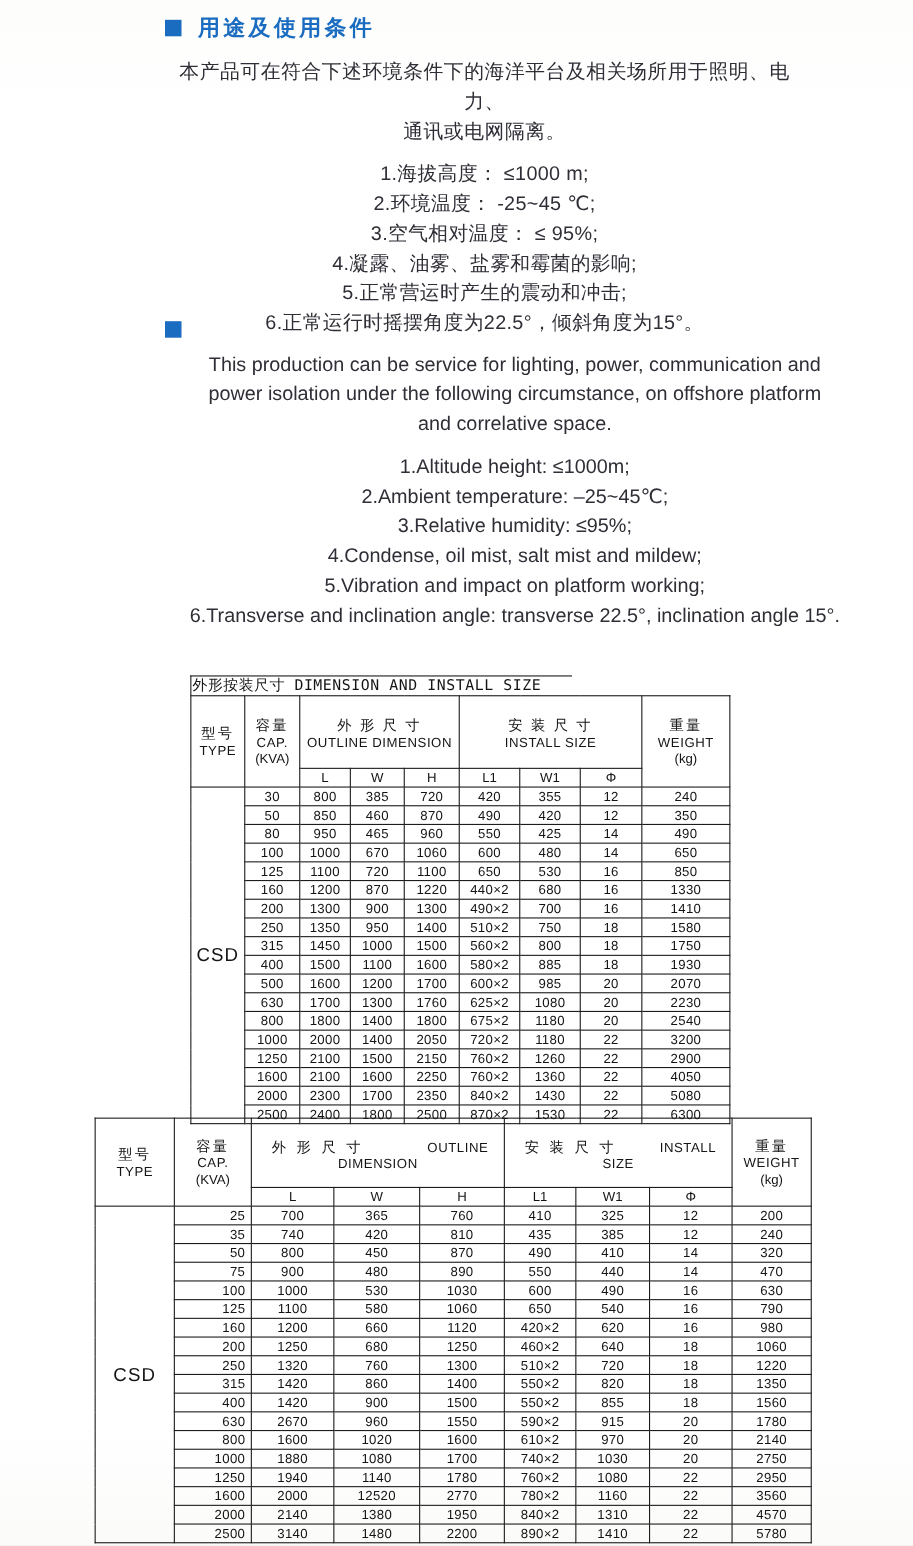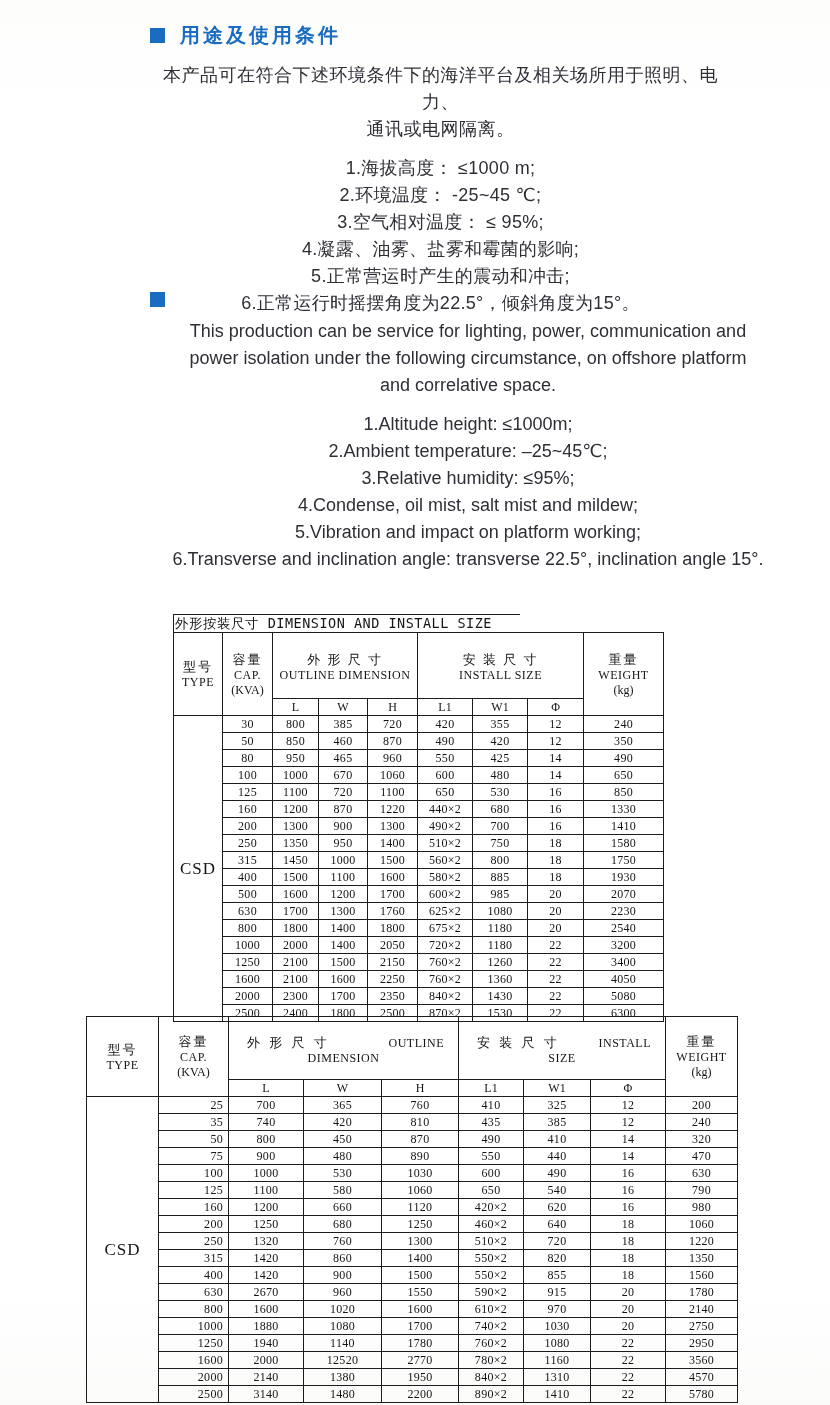--- a/index.html
+++ b/index.html
@@ -5,21 +5,21 @@
   html,body{margin:0;padding:0;background:#e8e8e8;}
   .page{
     position:relative;width:830px;height:1405px;margin:0 auto;
     background:#ffffff;
     background-image:linear-gradient(180deg,#fdfdfc 0%,#ffffff 8%,#ffffff 92%,#fbfbfa 100%);
     font-family:"Liberation Sans","DejaVu Sans",sans-serif;
     color:#2e2e36;overflow:hidden;
   }
   
   .sec{position:absolute;}
-  .sec-cn{left:148px;top:22px;width:585px;}
+  .sec-cn{left:148px;top:12px;width:585px;}
   .sec-en{left:148px;top:292px;width:640px;}
   .sec-head{display:flex;align-items:center;gap:15px;}
   .bullet{width:15px;height:15px;background:#1a6cc0;flex:0 0 auto;margin-left:2px;}
   .sec-title{margin:0;color:#1a6cc0;font-weight:bold;}
   .sec-cn .sec-title{font-size:20px;letter-spacing:3px;}
   .sec-en .sec-title{font-size:21px;letter-spacing:0.3px;}
   .intro,.items{white-space:pre-line;font-size:18px;line-height:27px;margin:12px;text-align:center;}
   .sec-cn .intro{margin-top:13px;letter-spacing:0.5px;}
   .sec-en .intro{margin-top:11px;}
   .sec-cn .items{letter-spacing:0.3px;}
@@ -28,21 +28,21 @@
   .tbl1{left:173px;top:614px;}
   .tbl2{left:86px;top:1016px;}
   .t1-title{
     box-sizing:border-box;width:347px;height:18px;
     border-top:1px solid #1c1c1c;border-left:1px solid #1c1c1c;
     font-family:"DejaVu Sans Mono","Liberation Mono",monospace;
     font-size:13.5px;line-height:17px;letter-spacing:0.5px;white-space:nowrap;
     padding-left:1px;
   }
   table{border-collapse:collapse;table-layout:fixed;
-    font-family:Liberation Serif, serif;}
+    font-family:Liberation Sans, sans-serif;}
   th,td{border:1px solid #1c1c1c;text-align:center;vertical-align:middle;
     padding:0;font-weight:normal;overflow:hidden;}
   .t1{width:490px;}
   .t2{width:651px;}
   thead .h-cn{font-size:13px;letter-spacing:2px;line-height:17px;}
   thead .h-en{font-size:12px;letter-spacing:0.5px;line-height:15px;}
   thead .h-unit{font-size:12px;line-height:15px;}
   .grp{padding:4px 0 2px 0;}
   .grp-row{display:flex;justify-content:space-between;align-items:baseline;padding:2px 14px 0 18px;}
   .grp-row .h-cn{font-size:13px;letter-spacing:3px;}
@@ -280,21 +280,21 @@
             <td class="c7">3200</td>
           </tr>
           <tr>
             <td class="c0">1250</td>
             <td class="c1">2100</td>
             <td class="c2">1500</td>
             <td class="c3">2150</td>
             <td class="c4">760×2</td>
             <td class="c5">1260</td>
             <td class="c6">22</td>
-            <td class="c7">3400</td>
+            <td class="c7">2900</td>
           </tr>
           <tr>
             <td class="c0">1600</td>
             <td class="c1">2100</td>
             <td class="c2">1600</td>
             <td class="c3">2250</td>
             <td class="c4">760×2</td>
             <td class="c5">1360</td>
             <td class="c6">22</td>
             <td class="c7">4050</td>

